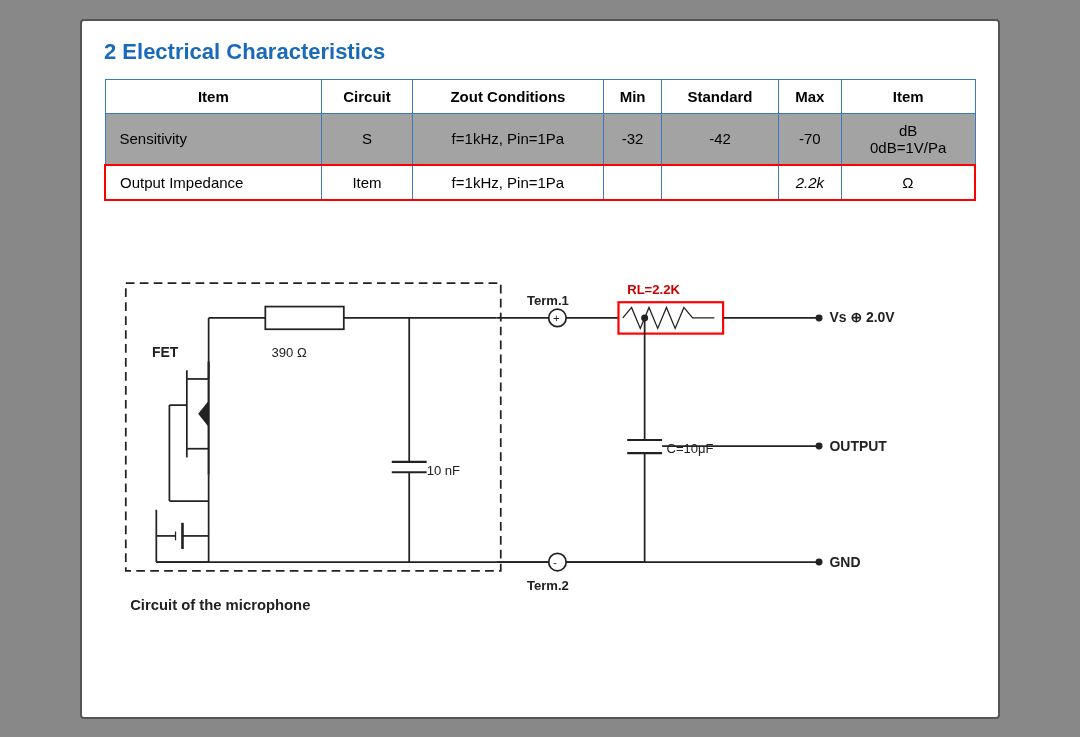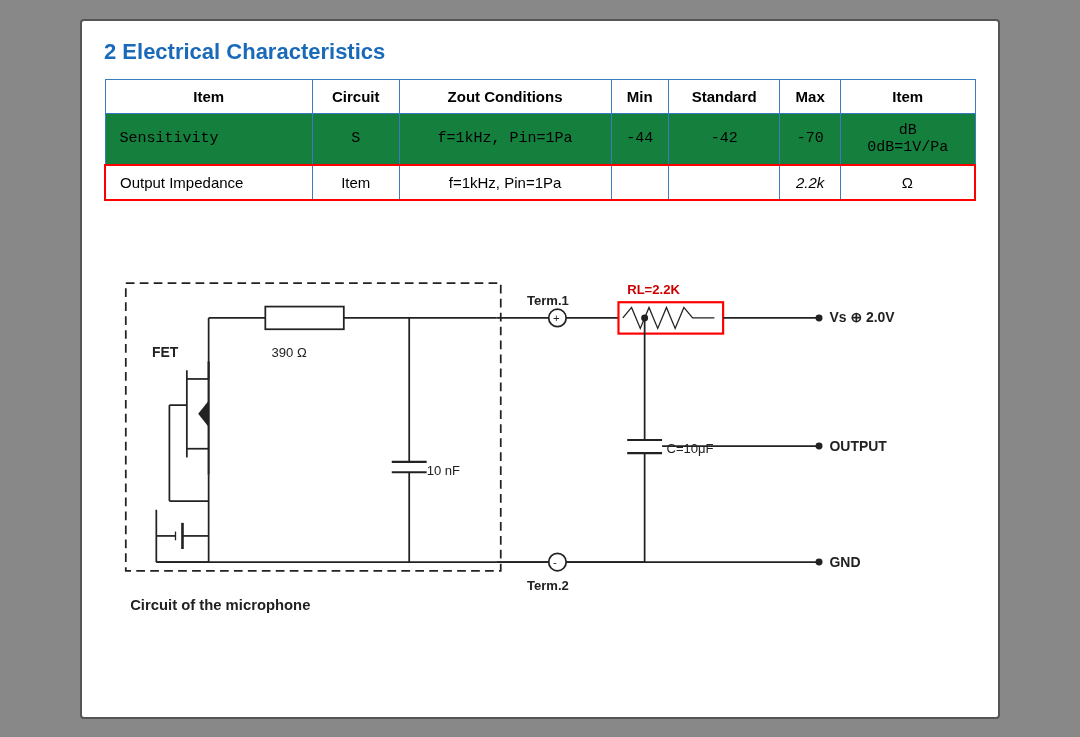--- a/index.html
+++ b/index.html
@@ -35,22 +35,21 @@
     .elec-table th, .elec-table td {
       border: 1px solid #3a7abf;
       text-align: center;
       padding: 8px 6px;
       font-size: 15px;
     }
     .elec-table thead tr {
       background: #fff;
     }
     .elec-table tbody tr:first-child td {
-      background: #15803d;
-      font-family: Liberation Mono, monospace;
+      background: #a3a3a3;
     }
     .elec-table td.item-col {
       text-align: left;
       padding-left: 14px;
     }
     
     .circuit-area {
       position: relative;
       width: 100%;
       height: 420px;
@@ -78,21 +77,21 @@
         <th>Max</th>
         <th>Item</th>
       </tr>
     </thead>
     <tbody>
 
       <tr>
         <td class="item-col">Sensitivity</td>
         <td>S</td>
         <td>f=1kHz,  Pin=1Pa</td>
-        <td>-44</td>
+        <td>-32</td>
         <td>-42</td>
         <td>-70</td>
         <td>dB<br>0dB=1V/Pa</td>
       </tr>
 
       <tr style="outline: 2.5px solid red; outline-offset: -1px; border: 2.5px solid red;">
         <td class="item-col" style="border-left: 2.5px solid red; border-top: 2.5px solid red; border-bottom: 2.5px solid red;">Output Impedance</td>
         <td style="border-top: 2.5px solid red; border-bottom: 2.5px solid red;">Item</td>
         <td style="border-top: 2.5px solid red; border-bottom: 2.5px solid red;">f=1kHz,  Pin=1Pa</td>
         <td style="border-top: 2.5px solid red; border-bottom: 2.5px solid red;"></td>

